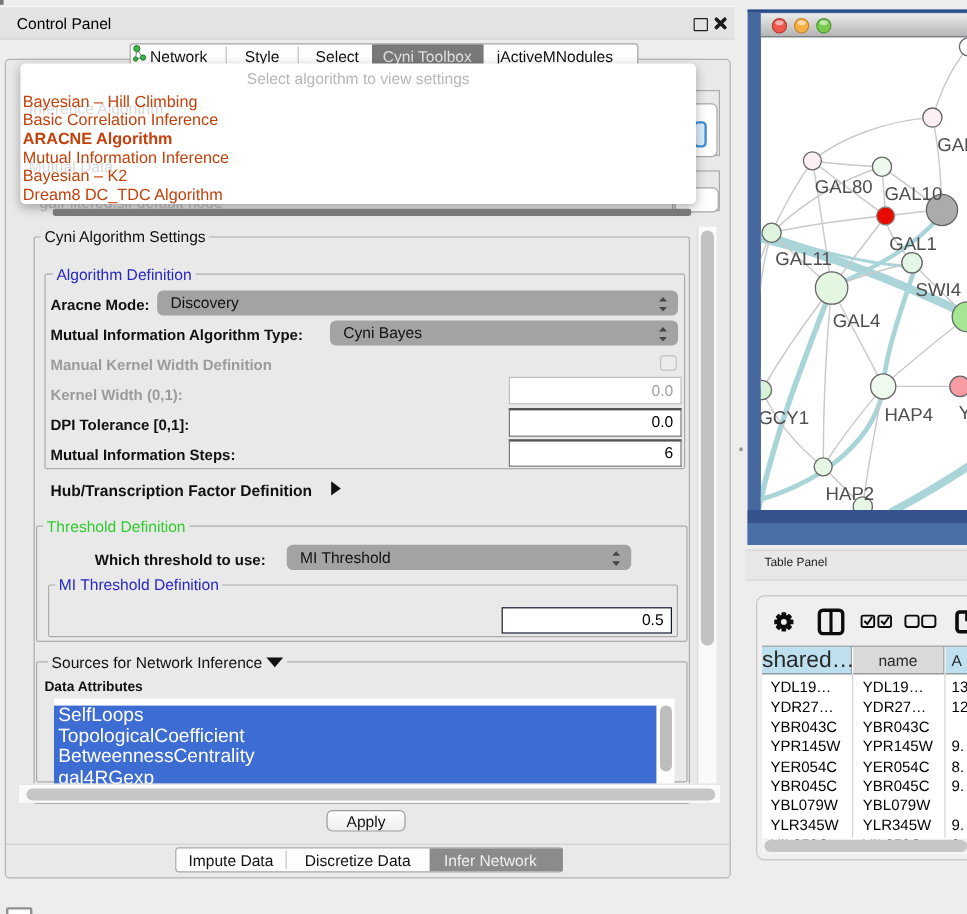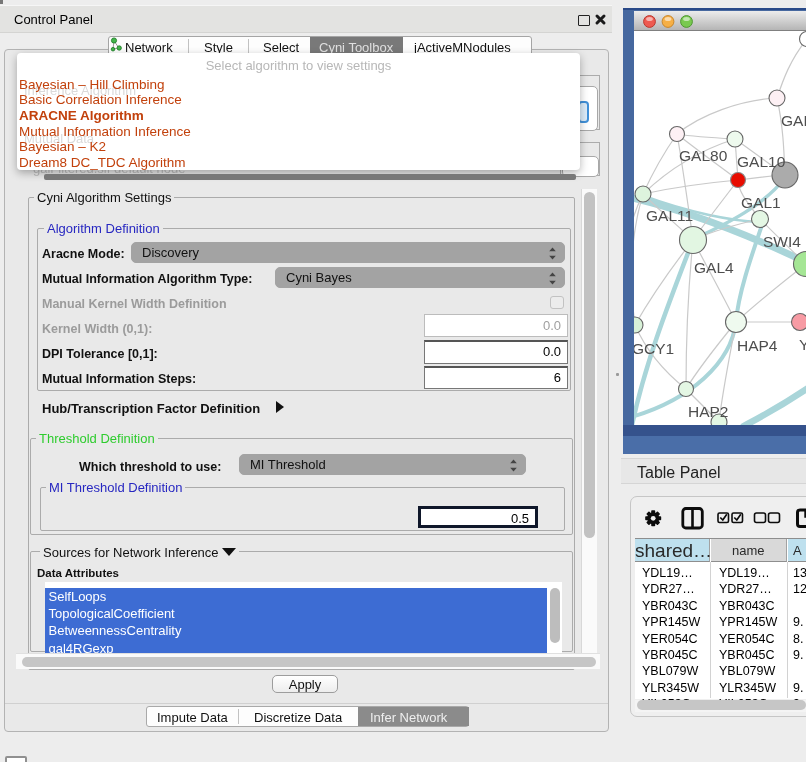--- a/index.html
+++ b/index.html
@@ -98,29 +98,29 @@
   <div class="combo" style="left:239px;top:454px;width:287px;height:21px;">
       <span class="tx">MI Threshold</span>
     <svg class="stepper" width="9" height="15" viewBox="0 0 9 15">
         <path d="M1.2,5.2 L4.5,1.4 L7.8,5.2 Z M1.2,9.8 L4.5,13.6 L7.8,9.8 Z" fill="#444"></path>
       </svg>
     </div>
 
   <div class="gbox" style="left:40px;top:487px;width:525px;height:44px;"></div>
   <div class="gleg" style="left:46px;top:480px;color:#2727c1;">MI Threshold Definition</div>
 
-  <div class="field" style="left:418px;top:506px;width:120px;height:22px;border:3px solid #0f172a;color:#000;line-height:20px;">0.5</div>
+  <div class="field" style="left:418px;top:506px;width:142px;height:22px;border:1px solid #0f172a;color:#000;line-height:20px;">0.5</div>
 
   <div class="gbox" style="left:30px;top:551px;width:543px;height:101px;"></div>
   <div class="gleg" style="left:40px;top:545px;font-size:13px;">Sources for Network Inference <span style="display:inline-block;width:0;height:0;border-left:7px solid transparent;border-right:7px solid transparent;border-top:8px solid #111;vertical-align:1px;"></span></div>
 
   <div class="lbl" style="left:37px;top:566.5px;font-size:11.5px;">Data Attributes</div>
   <div class="abs" style="left:45px;top:582px;width:517px;height:75px;background:#fff;"></div>
   <div class="abs" style="left:45px;top:587.5px;width:502px;height:67.5px;background:#3d6cd3;"></div>
-  <div class="abs" style="left:48.5px;top:588px;font-size:13px;color:#fff;line-height:17.2px;">SelfLoops<br>TopologicalCoefficient<br>BetweennessCentrality<br>gal4RGexp</div>
+  <div class="abs" style="left:48.5px;top:588px;font-size:16px;color:#fff;line-height:17.2px;">SelfLoops<br>TopologicalCoefficient<br>BetweennessCentrality<br>gal4RGexp</div>
   <div class="abs" style="left:550px;top:588px;width:10px;height:55px;background:#bdbdbd;border-radius:5px;"></div>
 
   <div class="abs" style="left:581px;top:189px;width:16px;height:480px;background:#fafafa;border-left:1px solid #d8d8d8;box-sizing:border-box;"></div>
   <div class="abs" style="left:583.5px;top:192px;width:11px;height:346px;background:#c2c2c2;border-radius:5.5px;"></div>
   <div class="abs" style="left:16px;top:653px;width:584px;height:16px;background:#fafafa;border-top:1px solid #e0e0e0;box-sizing:border-box;"></div>
   <div class="abs" style="left:22px;top:657px;width:574px;height:10px;background:#c6c6c6;border-radius:5px;"></div>
 
   <div class="abs" style="left:33px;top:161px;font-size:13px;color:#bdbdbd;">galFiltered.sif default node</div>
   <div class="abs" style="left:17px;top:53px;width:563px;height:117px;background:#fff;border-radius:4px;box-shadow:0 3px 9px rgba(0,0,0,0.3);"></div>
   <div class="abs" style="left:44px;top:174px;width:532px;height:6px;background:#787878;border-radius:2px;"></div>
@@ -225,21 +225,21 @@
       <text x="763" y="247">SWI4</text>
       <text x="694" y="272.5">GAL4</text>
       <text x="632" y="353.5">GCY1</text>
       <text x="737" y="350.5">HAP4</text>
       <text x="799" y="349.5">Y</text>
       <text x="688" y="416.5">HAP2</text>
     </g>
   </svg>
 
   <div class="abs" style="left:621px;top:458px;width:185px;height:26px;background:#e7e7e7;border-top:1px solid #d5d5d5;border-bottom:1px solid #d5d5d5;box-sizing:border-box;"></div>
-  <div class="abs" style="left:637px;top:464px;font-size:16px;color:#222;">Table Panel</div>
+  <div class="abs" style="left:637px;top:464px;font-size:10px;color:#222;">Table Panel</div>
 
   <div class="abs" style="left:630px;top:496px;width:280px;height:221px;background:#efefef;border:1.5px solid #c6c6c6;border-radius:7px;box-sizing:border-box;"></div>
 
   <svg class="abs" style="left:634px;top:503px;" width="172" height="30" viewBox="0 0 172 30">
 
     <g transform="translate(19.2,15.3)" fill="#0c0c0c">
       <g>
         <rect x="-2" y="-8" width="4" height="4" rx="0.8"></rect>
         <rect x="-2" y="4" width="4" height="4" rx="0.8"></rect>
         <rect x="-8" y="-2" width="4" height="4" rx="0.8"></rect>

